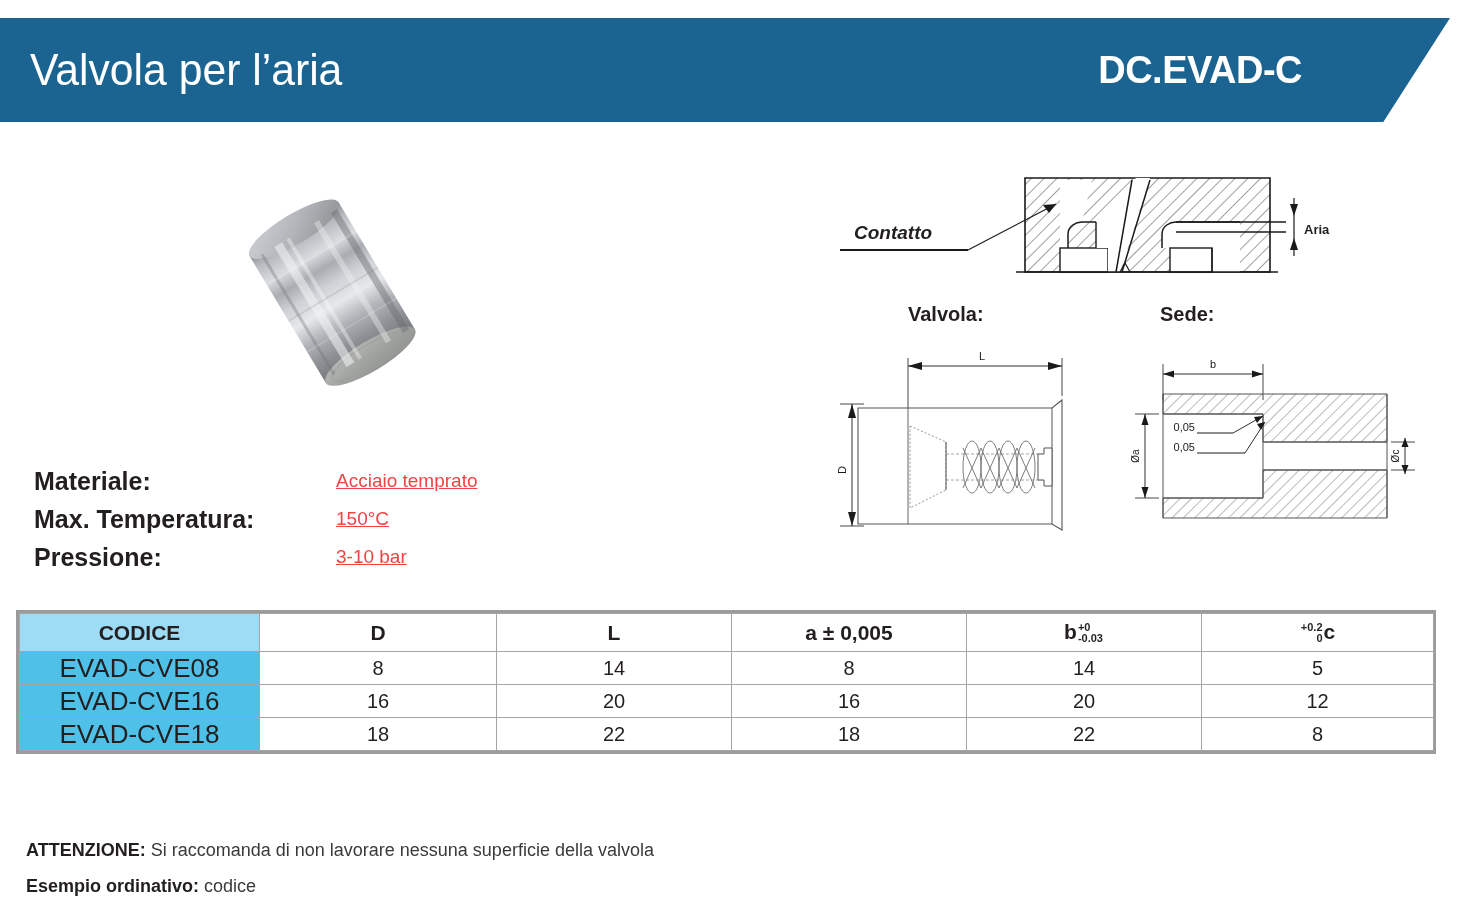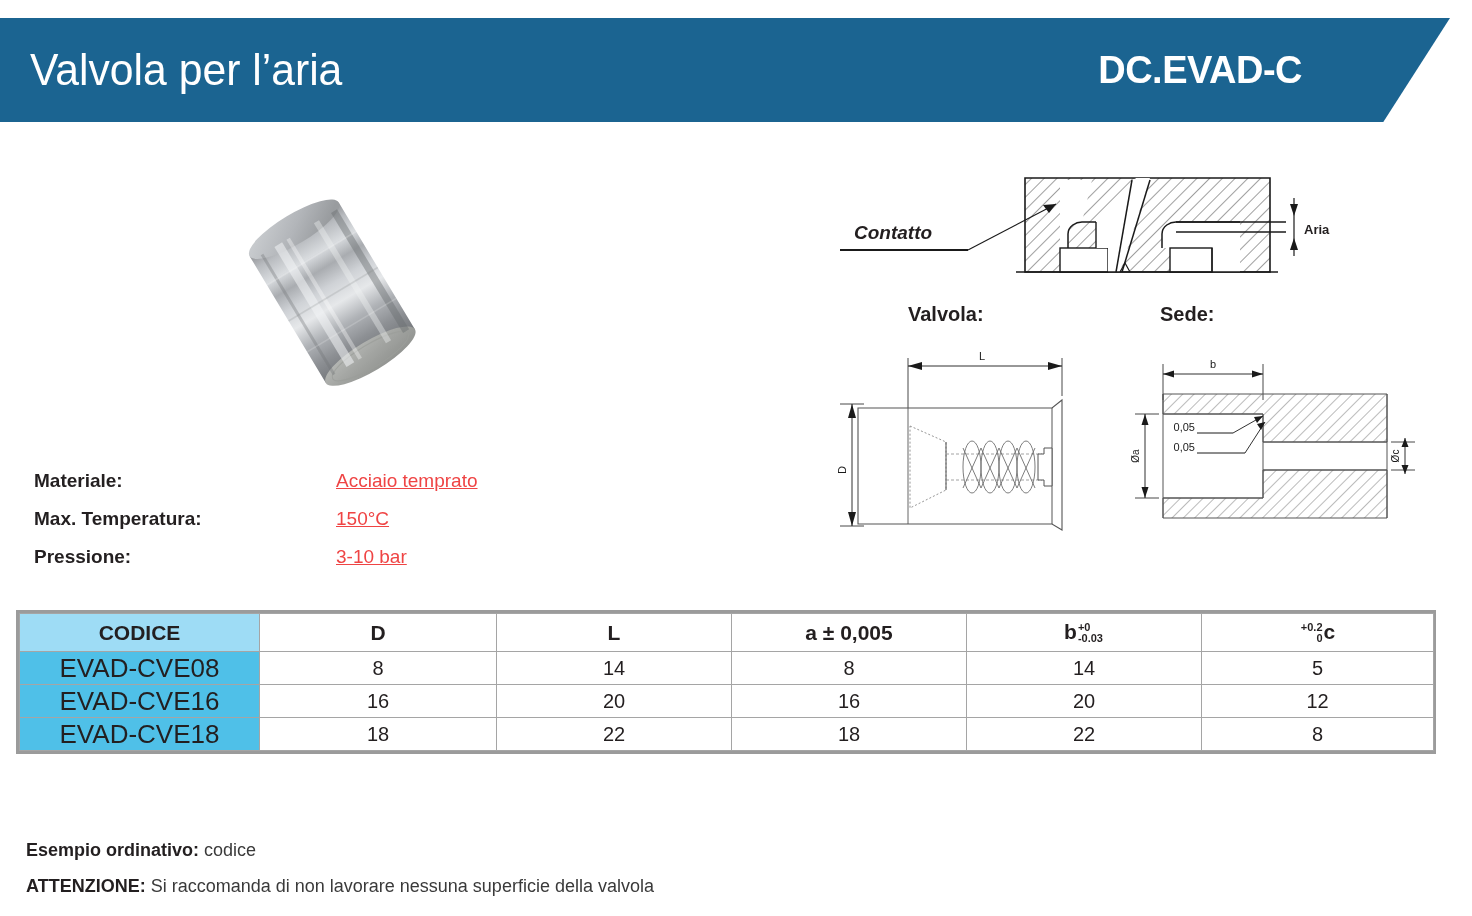--- a/index.html
+++ b/index.html
@@ -53,21 +53,21 @@
     position:absolute; left:34px; top:462px;
     width:520px;
   }
   .spec-row{
     display:flex;
     height:38px;
     align-items:center;
   }
   .spec-label{
     width:302px;
-    font-size:19px;
+    font-size:25px;
     font-weight:bold;
     color:#231f20;
   }
   .spec-value{
     font-size:19px;
     font-weight:400;
     color:#ef4444;
     text-decoration:underline;
   }
 
@@ -413,20 +413,20 @@
         <td>18</td>
         <td>22</td>
         <td>8</td>
       </tr>
     </tbody>
   </table>
 </div>
 
 <div id="footer-notes">
   <div class="note">
+    <b>ATTENZIONE:</b>
+    <span class="val">Si raccomanda di non lavorare nessuna superficie della valvola</span>
+  </div>
+  <div class="note">
     <b>Esempio ordinativo:</b>
     <span class="val">codice</span>
   </div>
-  <div class="note">
-    <b>ATTENZIONE:</b>
-    <span class="val">Si raccomanda di non lavorare nessuna superficie della valvola</span>
-  </div>
 </div>
 
 </body></html>

